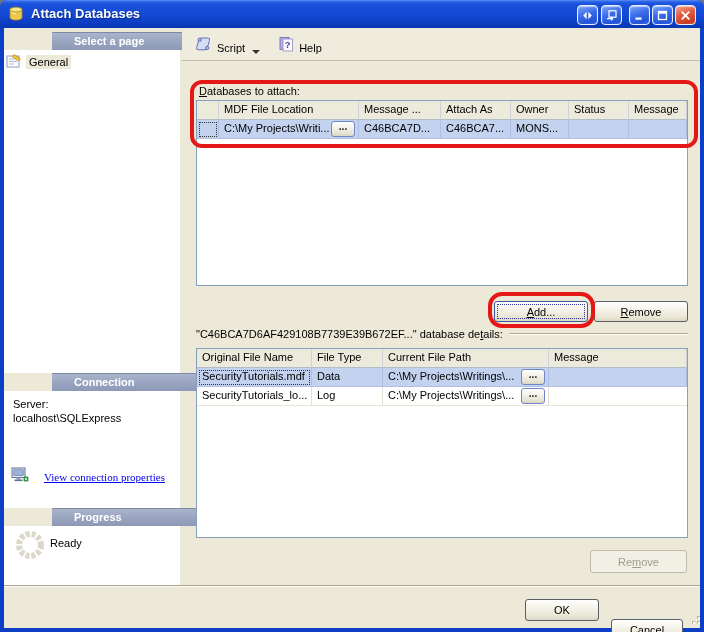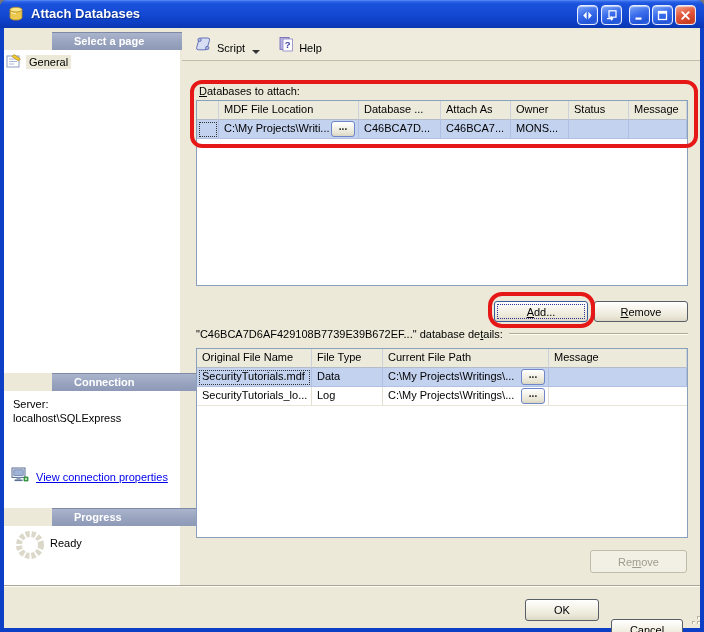--- a/index.html
+++ b/index.html
@@ -46,21 +46,21 @@
     border-top:1px solid #7e89a6;
     color:#fff; font-weight:bold; line-height:17px; padding-left:22px;margin-left:48px;
   }
   .side-panel { position:absolute; left:0; width:176px; background:#fff;text-align:right; }
 
   .general-item { position:absolute; left:2px; top:3px; height:17px; display:flex; align-items:center; gap:4px; }
   .general-item .lbl { background:#ece9d8; padding:1px 3px; }
 
   .server-label { position:absolute; left:9px; top:7px; }
   .server-value { position:absolute; left:9px; top:21px; }
-  .conn-link-row { position:absolute; left:7px; top:76px; display:flex; align-items:center; gap:6px; }
+  .conn-link-row { position:absolute; left:7px; top:76px; display:flex; align-items:center; gap:14px;font-family:Liberation Serif, serif; }
   .link { color:#0000ee; text-decoration:underline; cursor:pointer; }
 
   .spinner { position:absolute; left:10px; top:3px; }
   .ready-text { position:absolute; left:46px; top:11px; }
 
   
   .toolbar {
     position:absolute; left:178px; top:2px; width:518px; height:31px;
     background:#efecdd; border-bottom:1px solid #c2beab;
     display:flex; align-items:center; padding-left:7px;
@@ -256,21 +256,21 @@
         <span>Help</span>
       </span>
     </div>
 
     <div class="attach-label"><u>D</u>atabases to attach:</div>
 
     <div class="grid" style="left:192px; top:72px; width:492px; height:186px">
       <div class="grow ghead">
         <div class="gc w0"></div>
         <div class="gc w1">MDF File Location</div>
-        <div class="gc w2">Database ...</div>
+        <div class="gc w2">Message ...</div>
         <div class="gc w3">Attach As</div>
         <div class="gc w4">Owner</div>
         <div class="gc w5">Status</div>
         <div class="gc w6">Message</div>
       </div>
       <div class="grow sel">
         <div class="gc w0 focus"></div>
         <div class="gc w1">
           <span>C:\My Projects\Writi...</span>
           <span class="browse-btn">...</span>

